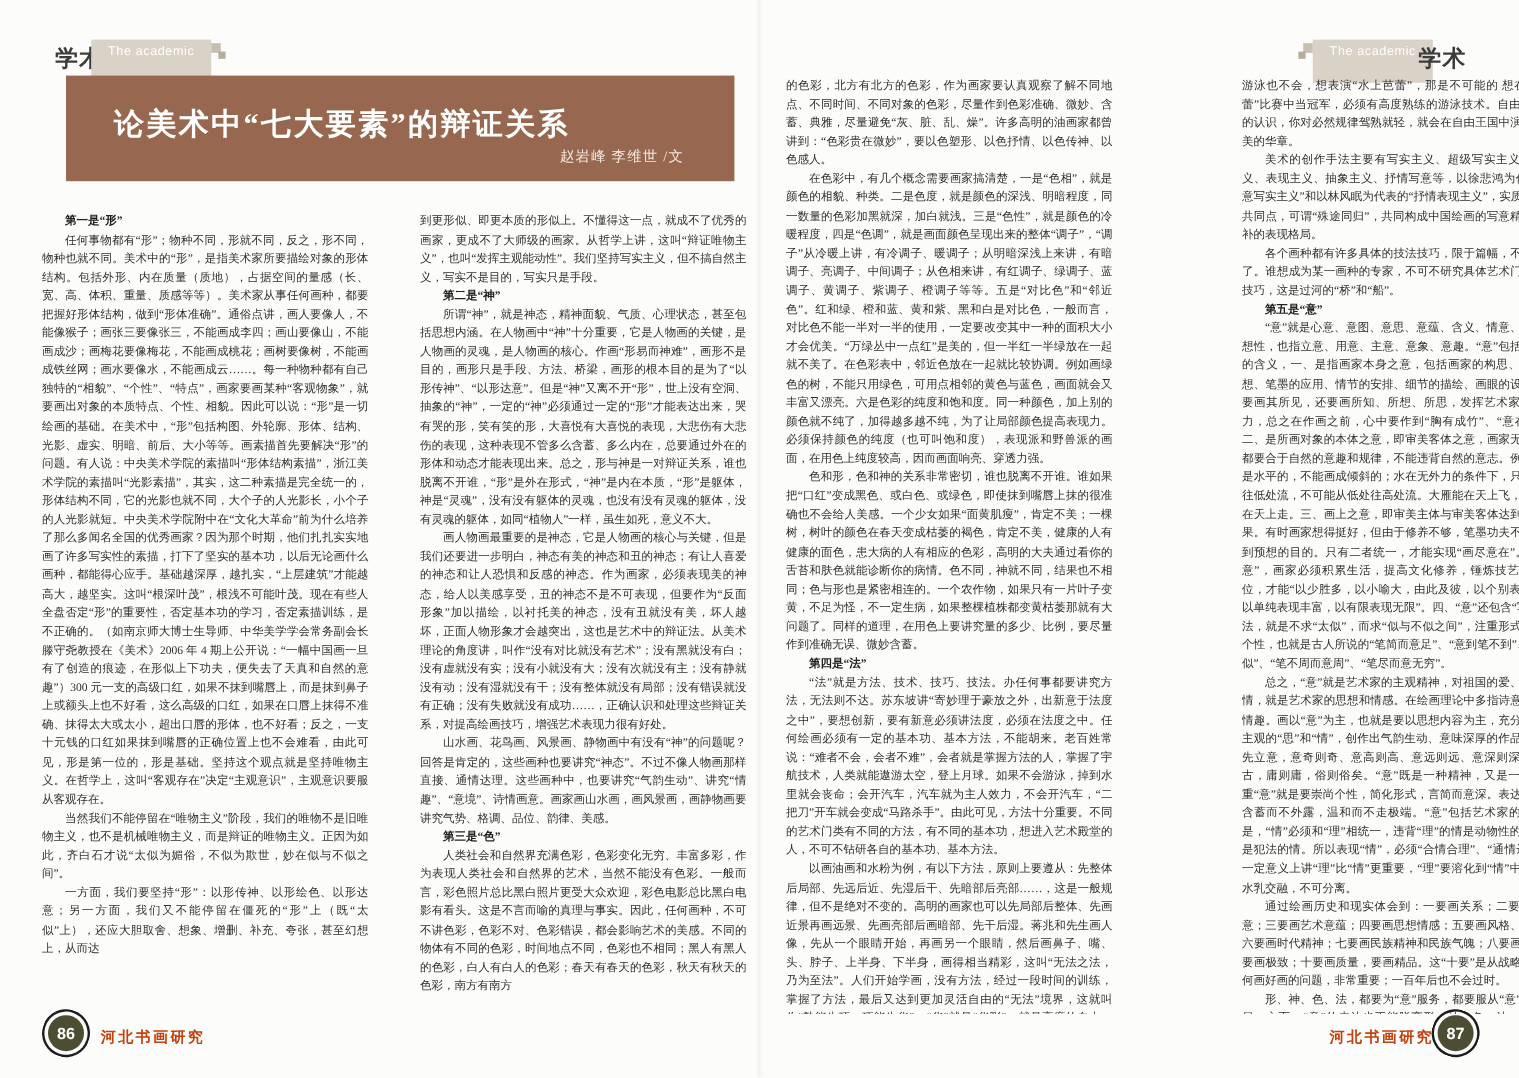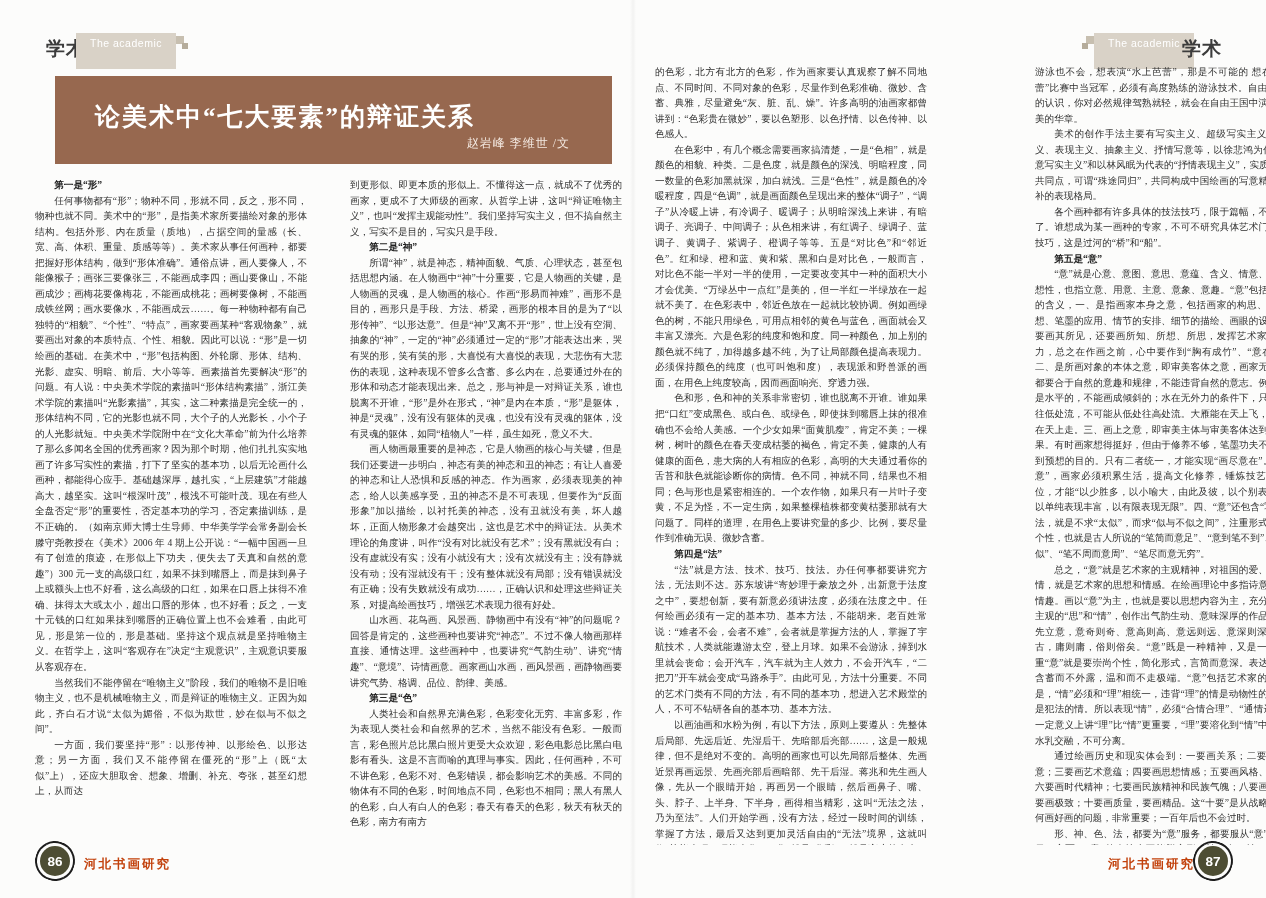--- a/index.html
+++ b/index.html
@@ -19,21 +19,21 @@
   .hdr-steps{position:absolute;top:36px;width:13px;height:14px;}
   .hdr-steps .sq1{position:absolute;width:8px;height:8px;background:#c7bfb0;top:0;}
   .hdr-steps .sq2{position:absolute;width:6px;height:6px;background:#b5ac9b;top:7px;}
   .hdr-left-cn{left:46px;}
   .hdr-left-box{left:76px;}
   .hdr-left-steps{left:176px;} .hdr-left-steps .sq1{left:0;} .hdr-left-steps .sq2{left:6px;}
   .hdr-right-cn{right:44px;}
   .hdr-right-box{right:72px;}
   .hdr-right-steps{right:172px;} .hdr-right-steps .sq1{right:0;} .hdr-right-steps .sq2{right:6px;}
   
-  .title-block{position:absolute;left:55px;top:76px;width:557px;height:88px;background:#97684f;}
+  .title-block{position:absolute;left:55px;top:63px;width:557px;height:88px;background:#97684f;}
   .title-main{position:absolute;left:40px;top:24px;color:#ffffff;font-size:25px;font-weight:bold;
     letter-spacing:2px;white-space:nowrap;}
   .title-authors{position:absolute;right:42px;bottom:12px;color:#f4e9e1;font-size:12px;letter-spacing:1px;}
   
   .col{position:absolute;width:272px;font-size:9.6px;line-height:15.55px;color:#2e2e2e;
     text-align:justify;overflow:hidden;}
   .col-1{left:35px;top:177px;height:668px;}
   .col-2{left:320px;top:177px;height:668px;margin-left:30px;}
   .col-3{left:655px;top:64px;height:781px;}
   .col-4{left:993px;top:64px;height:781px;margin-left:42px;}

